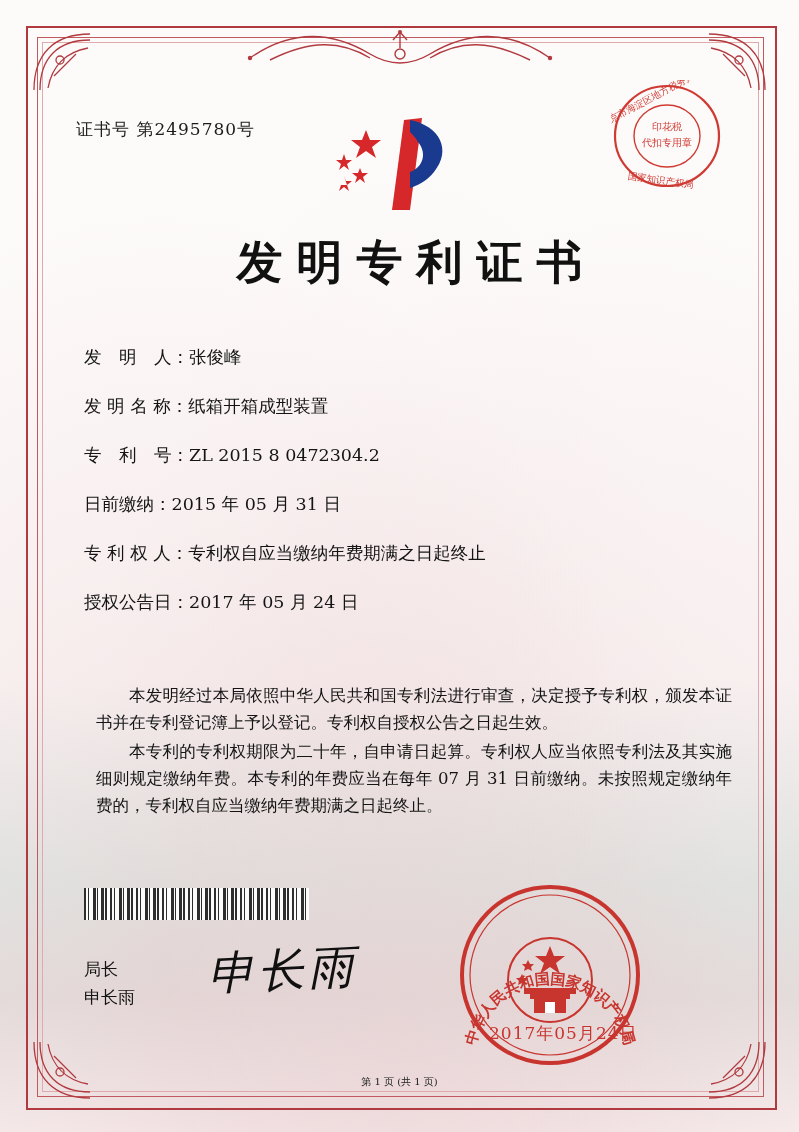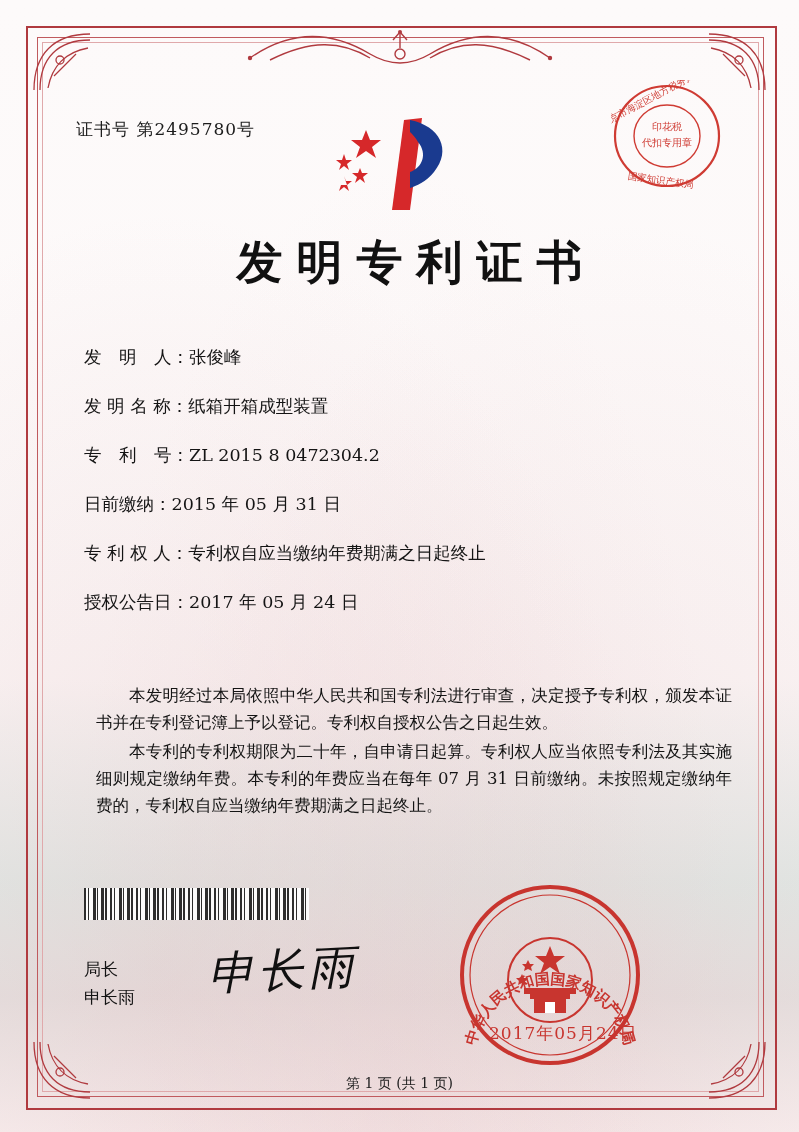--- a/index.html
+++ b/index.html
@@ -215,21 +215,21 @@
     white-space: nowrap;
   }
 
   .page-footer {
     position: absolute;
     left: 0;
     right: 0;
     top: 1075px;
     text-align: center;
     font-family: "DejaVu Serif", "Liberation Serif", serif;
-    font-size: 14px;
+    font-size: 10px;
     color: #1c1c1c;
   }
 </style>
 </head>
 <body>
 
 <div class="page">
   <div class="paper-tint"></div>
   <div class="paper-grain"></div>
 

